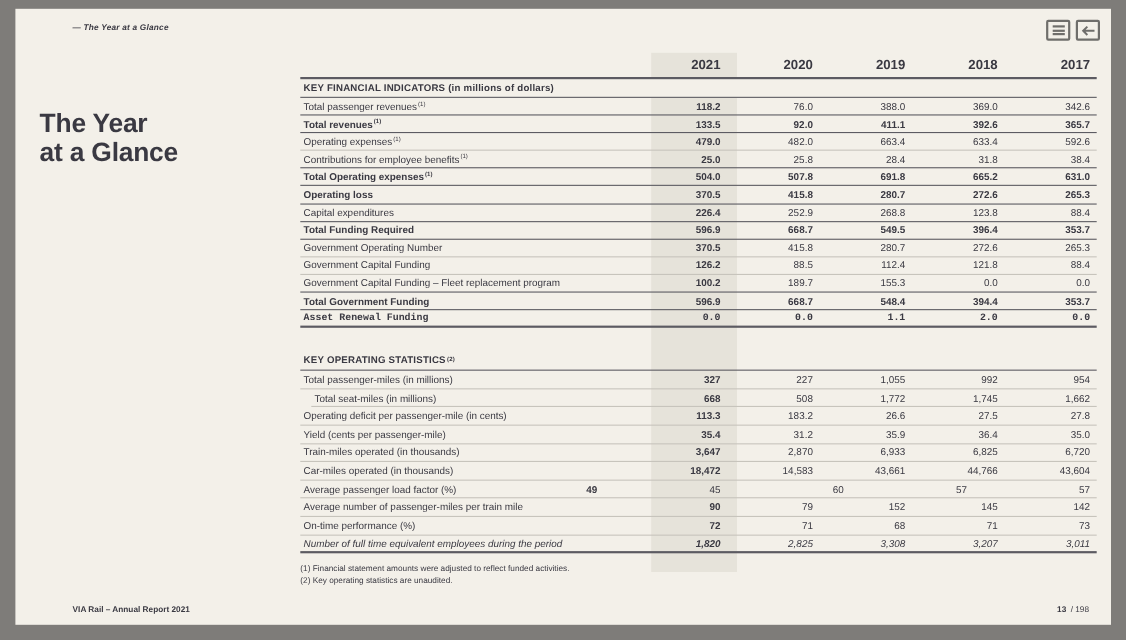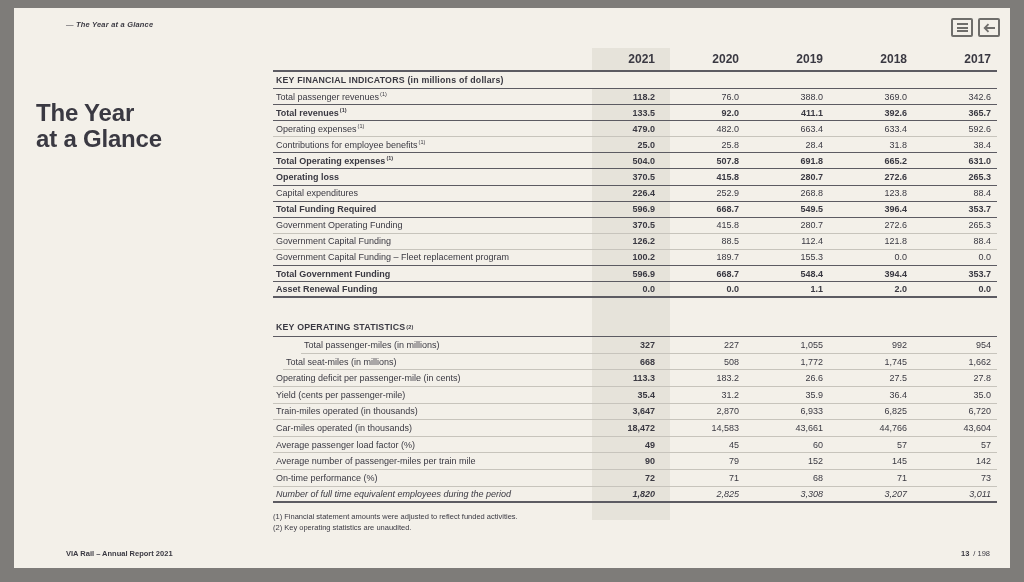--- a/index.html
+++ b/index.html
@@ -141,21 +141,21 @@
         </div>
         <div class="row s0 bold" style="border-bottom: 1px solid var(--rule-dark);">
           <div class="label-cell"><span>Total Funding Required</span></div>
           <div class="val-cell hl">596.9</div>
           <div class="val-cell">668.7</div>
           <div class="val-cell">549.5</div>
           <div class="val-cell">396.4</div>
           <div class="val-cell">353.7</div>
         </div>
         <div class="row s0" style="border-bottom: 1px solid var(--rule-light);">
-          <div class="label-cell"><span>Government Operating Funding</span></div>
+          <div class="label-cell"><span>Government Operating Number</span></div>
           <div class="val-cell hl">370.5</div>
           <div class="val-cell">415.8</div>
           <div class="val-cell">280.7</div>
           <div class="val-cell">272.6</div>
           <div class="val-cell">265.3</div>
         </div>
         <div class="row s0" style="border-bottom: 1px solid var(--rule-light);">
           <div class="label-cell"><span>Government Capital Funding</span></div>
           <div class="val-cell hl">126.2</div>
           <div class="val-cell">88.5</div>
@@ -172,34 +172,34 @@
           <div class="val-cell">0.0</div>
         </div>
         <div class="row s0 bold" style="border-bottom: 1px solid var(--rule-dark);">
           <div class="label-cell"><span>Total Government Funding</span></div>
           <div class="val-cell hl">596.9</div>
           <div class="val-cell">668.7</div>
           <div class="val-cell">548.4</div>
           <div class="val-cell">394.4</div>
           <div class="val-cell">353.7</div>
         </div>
-        <div class="row s0 bold" style="border-bottom: 2px solid var(--rule-dark);">
+        <div class="row s0 bold" style="border-bottom: 2px solid var(--rule-dark); font-family: Liberation Mono, monospace;">
           <div class="label-cell"><span>Asset Renewal Funding</span></div>
           <div class="val-cell hl">0.0</div>
           <div class="val-cell">0.0</div>
           <div class="val-cell">1.1</div>
           <div class="val-cell">2.0</div>
           <div class="val-cell">0.0</div>
         </div>
         <div class="section-gap"></div>
         <div class="section-header">
           <span>KEY OPERATING STATISTICS</span>
           <sup>(2)</sup>
         </div>
-        <div class="row s1" style="border-bottom: 1px solid var(--rule-light); margin-left: 28px;">
+        <div class="row s1" style="border-bottom: 1px solid var(--rule-light);">
           <div class="label-cell"><span>Total passenger-miles (in millions)</span></div>
           <div class="val-cell hl">327</div>
           <div class="val-cell">227</div>
           <div class="val-cell">1,055</div>
           <div class="val-cell">992</div>
           <div class="val-cell">954</div>
         </div>
         <div class="row s1" style="border-bottom: 1px solid var(--rule-light); margin-left: 10px;">
           <div class="label-cell"><span>Total seat-miles (in millions)</span></div>
           <div class="val-cell hl">668</div>
@@ -233,21 +233,21 @@
           <div class="val-cell">6,720</div>
         </div>
         <div class="row s1" style="border-bottom: 1px solid var(--rule-light);">
           <div class="label-cell"><span>Car-miles operated (in thousands)</span></div>
           <div class="val-cell hl">18,472</div>
           <div class="val-cell">14,583</div>
           <div class="val-cell">43,661</div>
           <div class="val-cell">44,766</div>
           <div class="val-cell">43,604</div>
         </div>
-        <div class="row s1" style="border-bottom: 1px solid var(--rule-light);">
+        <div class="row s1" style="border-bottom: 1px solid var(--rule-light); gap: 28px;">
           <div class="label-cell"><span>Average passenger load factor (%)</span></div>
           <div class="val-cell hl">49</div>
           <div class="val-cell">45</div>
           <div class="val-cell">60</div>
           <div class="val-cell">57</div>
           <div class="val-cell">57</div>
         </div>
         <div class="row s1" style="border-bottom: 1px solid var(--rule-light);">
           <div class="label-cell"><span>Average number of passenger-miles per train mile</span></div>
           <div class="val-cell hl">90</div>

